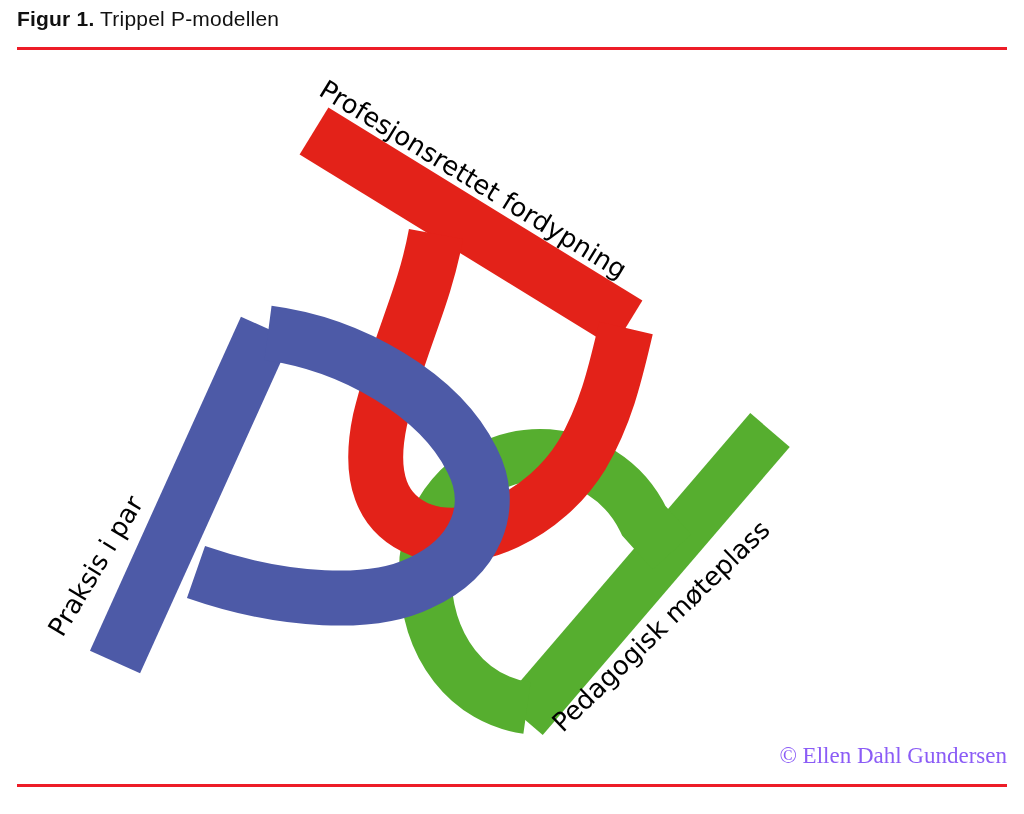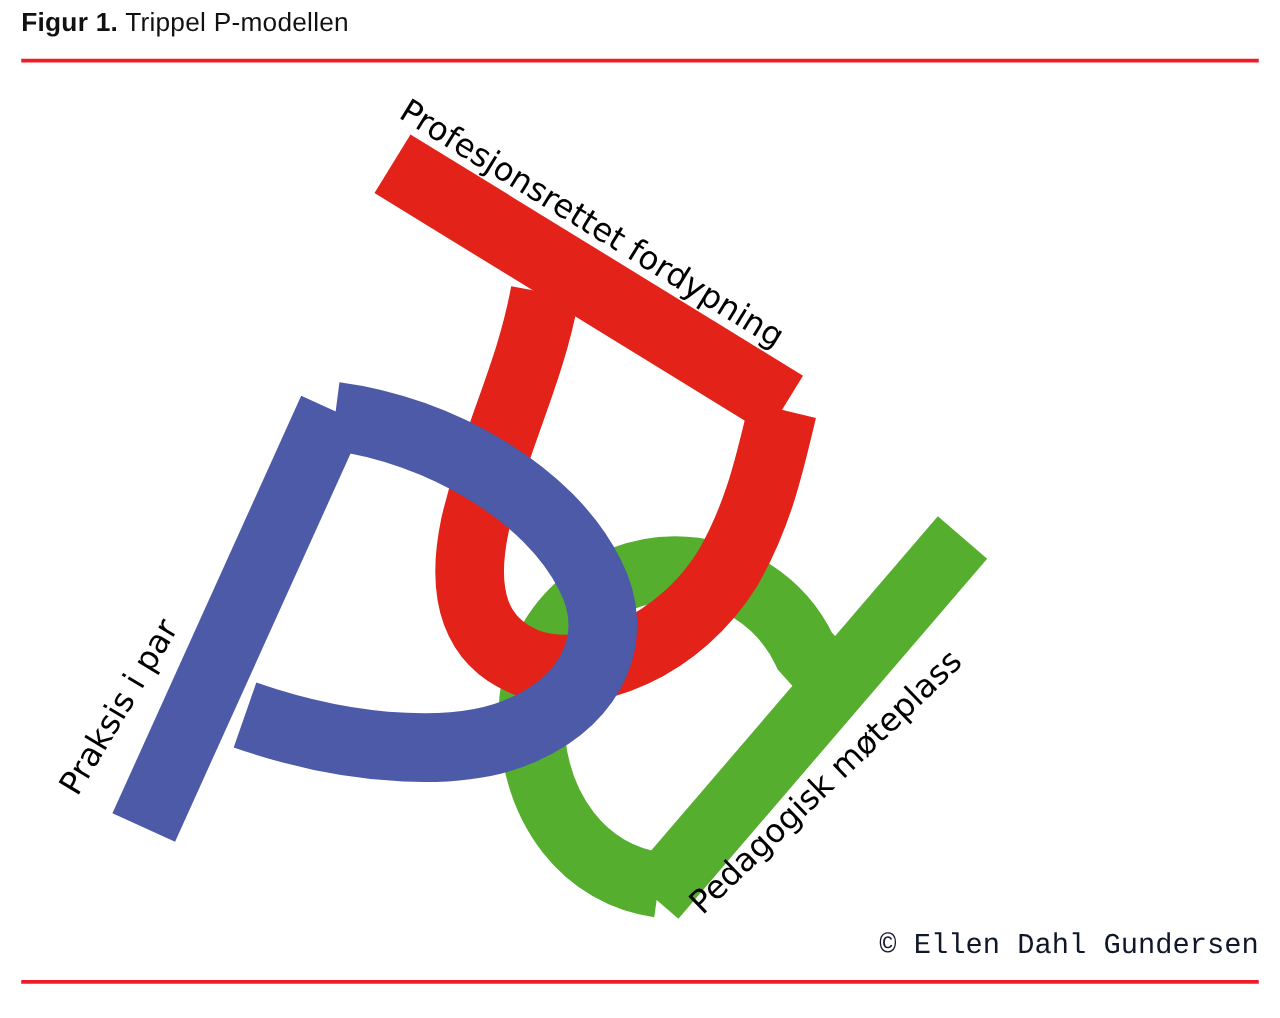--- a/index.html
+++ b/index.html
@@ -29,22 +29,22 @@
     font-family:"DejaVu Sans", sans-serif;
     font-size:26px;color:#000000;
     white-space:nowrap;
     transform-origin:0 0;
   }
   .label-red{left:330px;top:74px;transform:rotate(31.5deg);}
   .label-blue{left:42px;top:626px;transform:rotate(-59deg);}
   .label-green{left:546px;top:716px;transform:rotate(-44deg);}
   .copyright{
     position:absolute;right:17px;top:743px;
-    font-size:23px;color:#0f172a;
-    font-family:Liberation Mono, monospace;
+    font-size:23px;color:#8b5cf6;
+    font-family:Liberation Serif, serif;
   }
 </style>
 </head>
 <body>
 
 <div id="stage">
 
   <div class="figure-title">
     <span class="t-bold">Figur 1.</span>
     <span class="t-reg">Trippel P-modellen</span>

